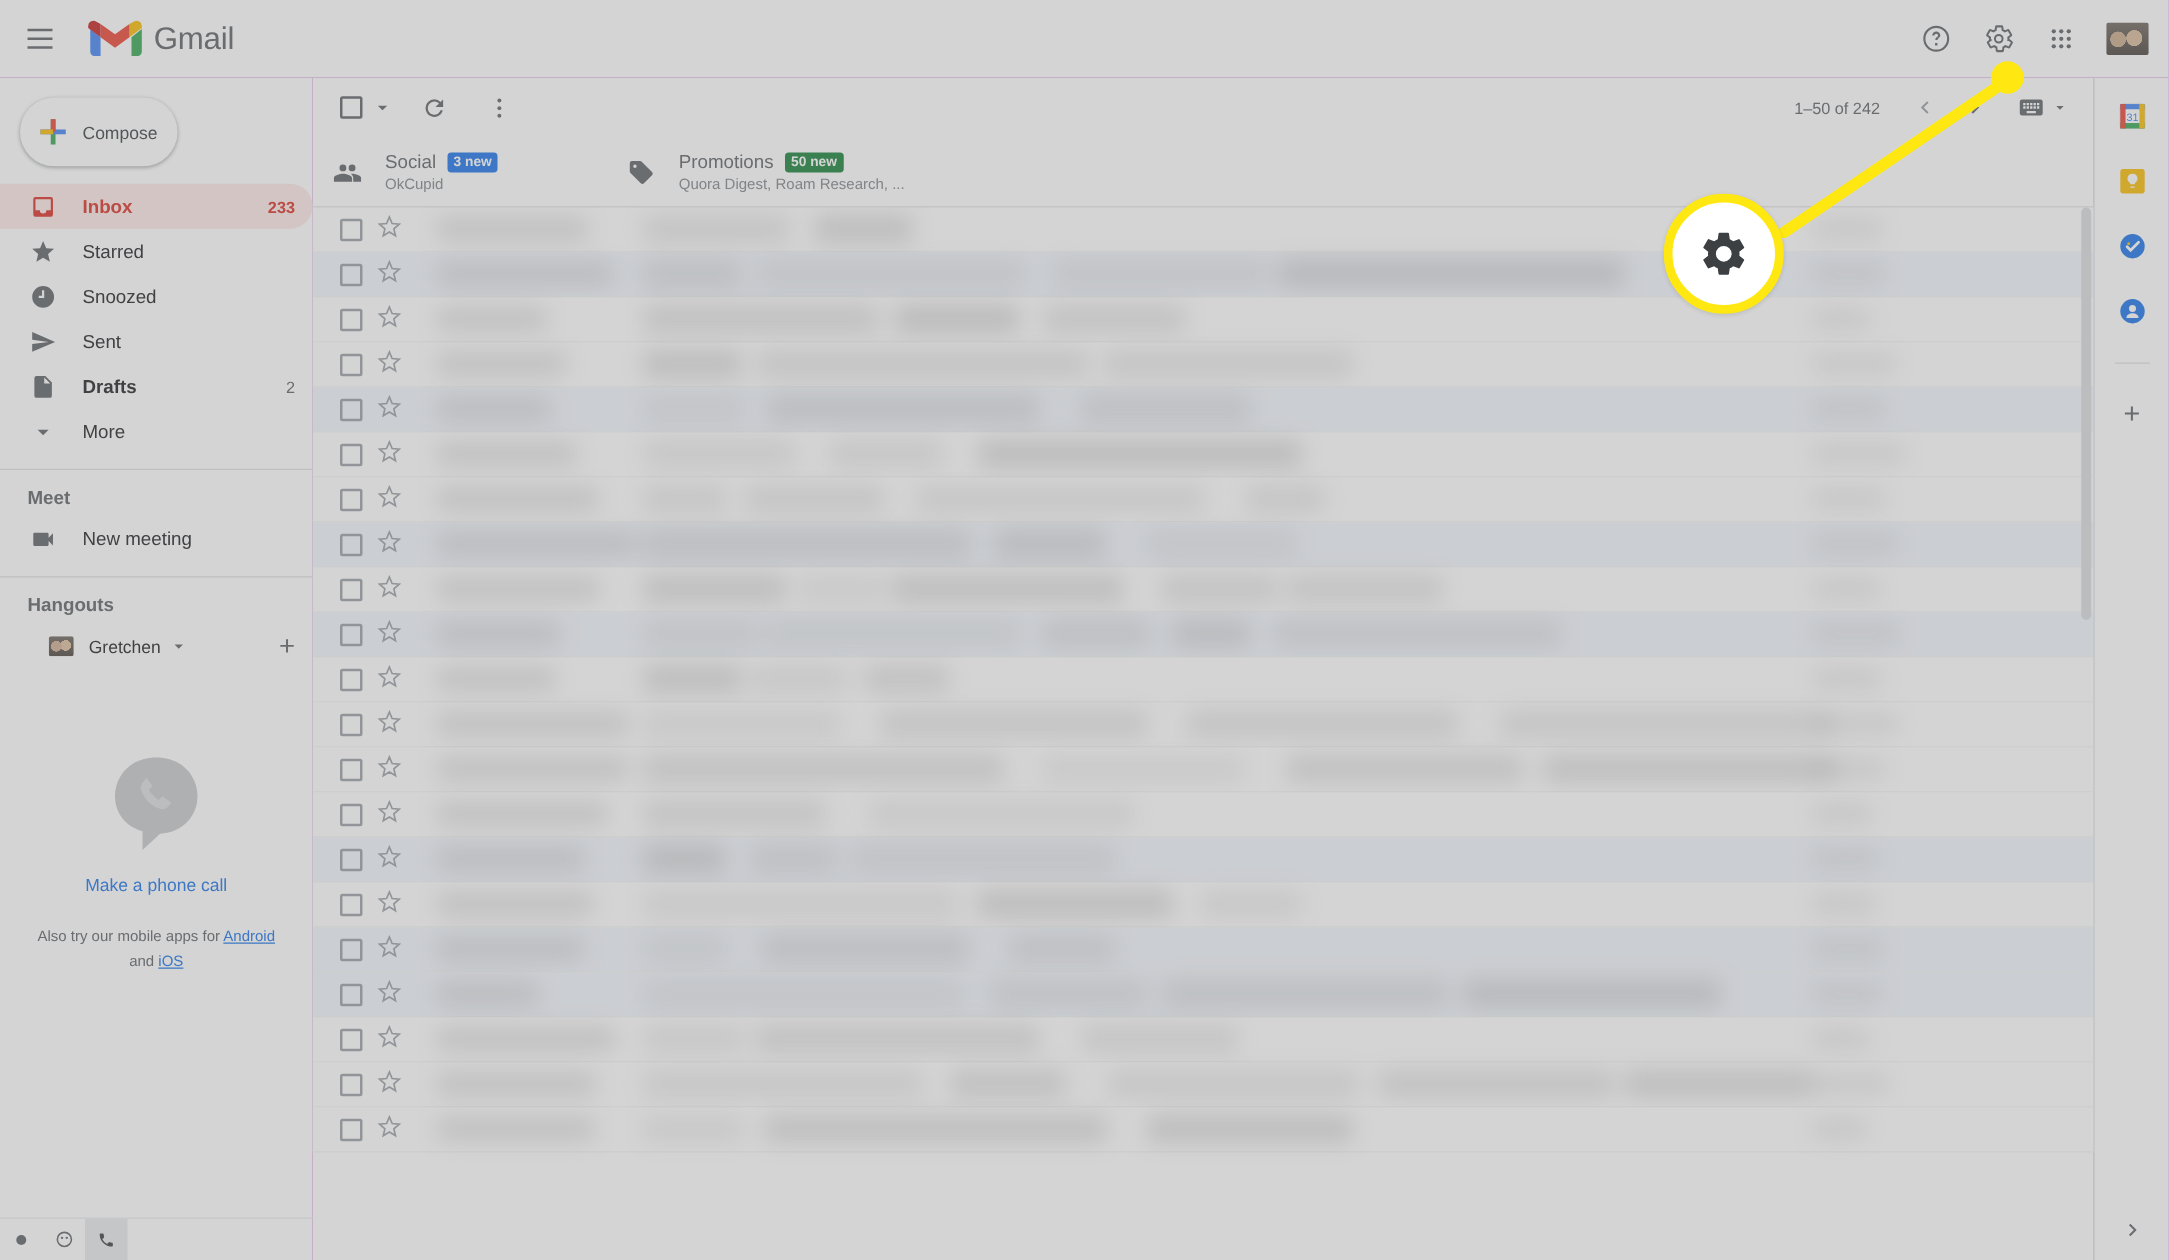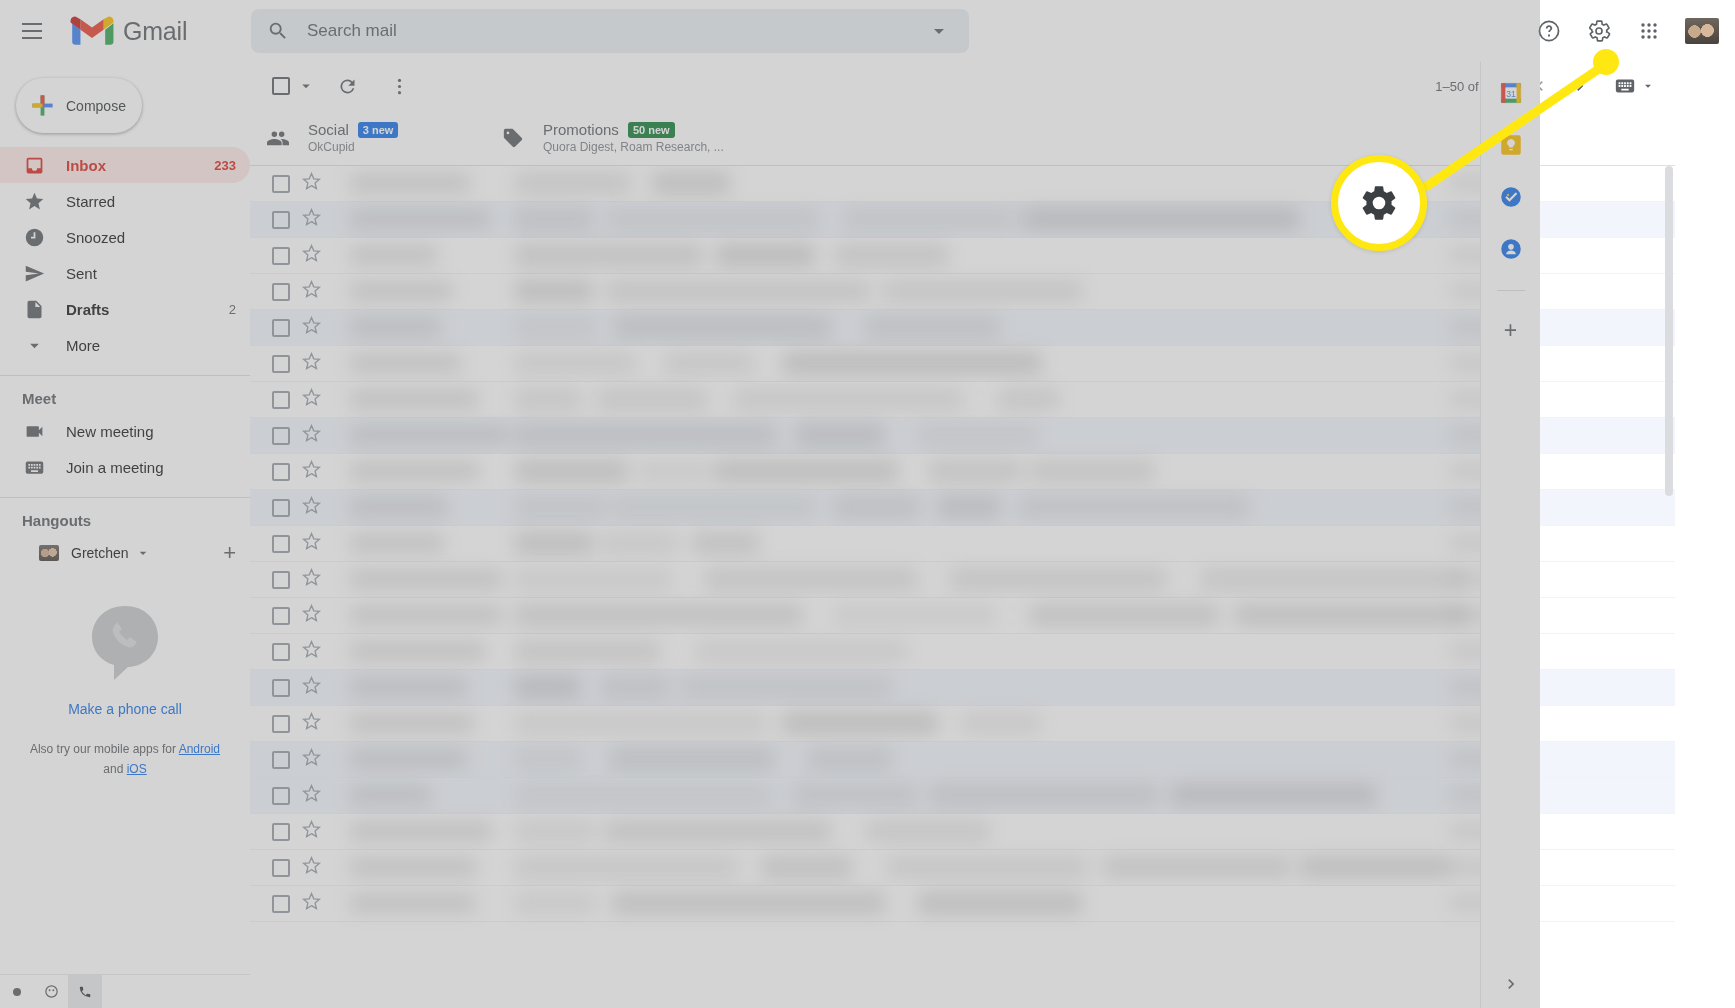--- a/index.html
+++ b/index.html
@@ -4,21 +4,21 @@
 <style>
   * { box-sizing: border-box; margin: 0; padding: 0; }
   html, body {
     width: 1735px; height: 1008px;
     font-family: "Liberation Sans", sans-serif;
     background: #ffffff;
     overflow: hidden;
   }
   #app {
     position: relative;
-    width: 1540px; height: 1008px;
+    width: 1735px; height: 1008px;
     background: #a21caf;
   }
 
   
   .topbar {
     position: absolute; top: 0; left: 0;
     width: 1735px; height: 62px;
     display: flex; align-items: center;
     background: #ffffff;
   }
@@ -293,29 +293,20 @@
       <svg class="gmail-m" viewBox="0 0 52 40">
         <path d="M4 36h8V18L2 10v22a4 4 0 004 4z" fill="#4285f4"></path>
         <path d="M40 36h8a4 4 0 004-4V10l-10 8v18z" fill="#34a853"></path>
         <path d="M40 5v13l12-9V7a5 5 0 00-8-4l-4 2z" fill="#fbbc04"></path>
         <path d="M12 18V5l14 10L40 5v13L26 28 12 18z" fill="#ea4335"></path>
         <path d="M0 7v2l12 9V5L8 3a5 5 0 00-8 4z" fill="#c5221f"></path>
       </svg>
       <span class="gmail-text">Gmail</span>
     </div>
 
-    <div class="searchbar">
-      <svg class="search-icon" viewBox="0 0 24 24">
-        <path fill="#5f6368" d="M15.5 14h-.79l-.28-.27A6.47 6.47 0 0016 9.5 6.5 6.5 0 109.5 16c1.61 0 3.09-.59 4.23-1.57l.27.28v.79l5 4.99L20.49 19l-4.99-5zm-6 0C7.01 14 5 11.99 5 9.5S7.01 5 9.5 5 14 7.01 14 9.5 11.99 14 9.5 14z"></path>
-      </svg>
-      <input class="search-input" type="text" placeholder="Search mail" style="">
-      <svg class="search-caret" width="24" height="24" viewBox="0 0 24 24">
-        <path fill="#5f6368" d="M7 10l5 5 5-5z"></path>
-      </svg>
-    </div>
 
     <div class="topbar-right">
       <div class="ticon">
         <svg width="26" height="26" viewBox="0 0 24 24">
           <path fill="none" stroke="#5f6368" stroke-width="1.6" d="M12 3.2a8.8 8.8 0 100 17.6 8.8 8.8 0 000-17.6z"></path>
           <path fill="#5f6368" d="M11.1 15.2h1.8v1.8h-1.8zM12 6.6c-1.7 0-3 1.3-3 3h1.7c0-.7.6-1.3 1.3-1.3s1.3.6 1.3 1.3c0 1.3-2 1.2-2 3.3h1.7c0-1.5 2-1.7 2-3.3 0-1.7-1.3-3-3-3z"></path>
         </svg>
       </div>
       <div class="ticon">
         <svg width="26" height="26" viewBox="0 0 24 24">
@@ -424,28 +415,20 @@
 
     <div class="navitem">
       <span class="nicon">
         <svg width="21" height="21" viewBox="0 0 24 24">
           <path fill="#5f6368" d="M17 10.5V7a1 1 0 00-1-1H4a1 1 0 00-1 1v10a1 1 0 001 1h12a1 1 0 001-1v-3.5l4 4v-11l-4 4z"></path>
         </svg>
       </span>
       <span class="nlabel">New meeting</span>
     </div>
 
-    <div class="navitem">
-      <span class="nicon">
-        <svg width="21" height="21" viewBox="0 0 24 24">
-          <path fill="#5f6368" d="M20 5H4a2 2 0 00-2 2v10a2 2 0 002 2h16a2 2 0 002-2V7a2 2 0 00-2-2zM11 8h2v2h-2V8zm0 3h2v2h-2v-2zM8 8h2v2H8V8zm0 3h2v2H8v-2zm-1 2H5v-2h2v2zm0-3H5V8h2v2zm9 7H8v-2h8v2zm0-4h-2v-2h2v2zm0-3h-2V8h2v2zm3 3h-2v-2h2v2zm0-3h-2V8h2v2z"></path>
-        </svg>
-      </span>
-      <span class="nlabel">Join a meeting</span>
-    </div>
 
     <div class="section-divider"></div>
     <div class="section-title">Hangouts</div>
 
     <div class="hangouts-row">
       <span class="hg-avatar"></span>
       <span class="hg-name">Gretchen</span>
       <svg class="hg-caret" width="16" height="16" viewBox="0 0 24 24">
         <path fill="#5f6368" d="M7 10l5 5 5-5z"></path>
       </svg>

